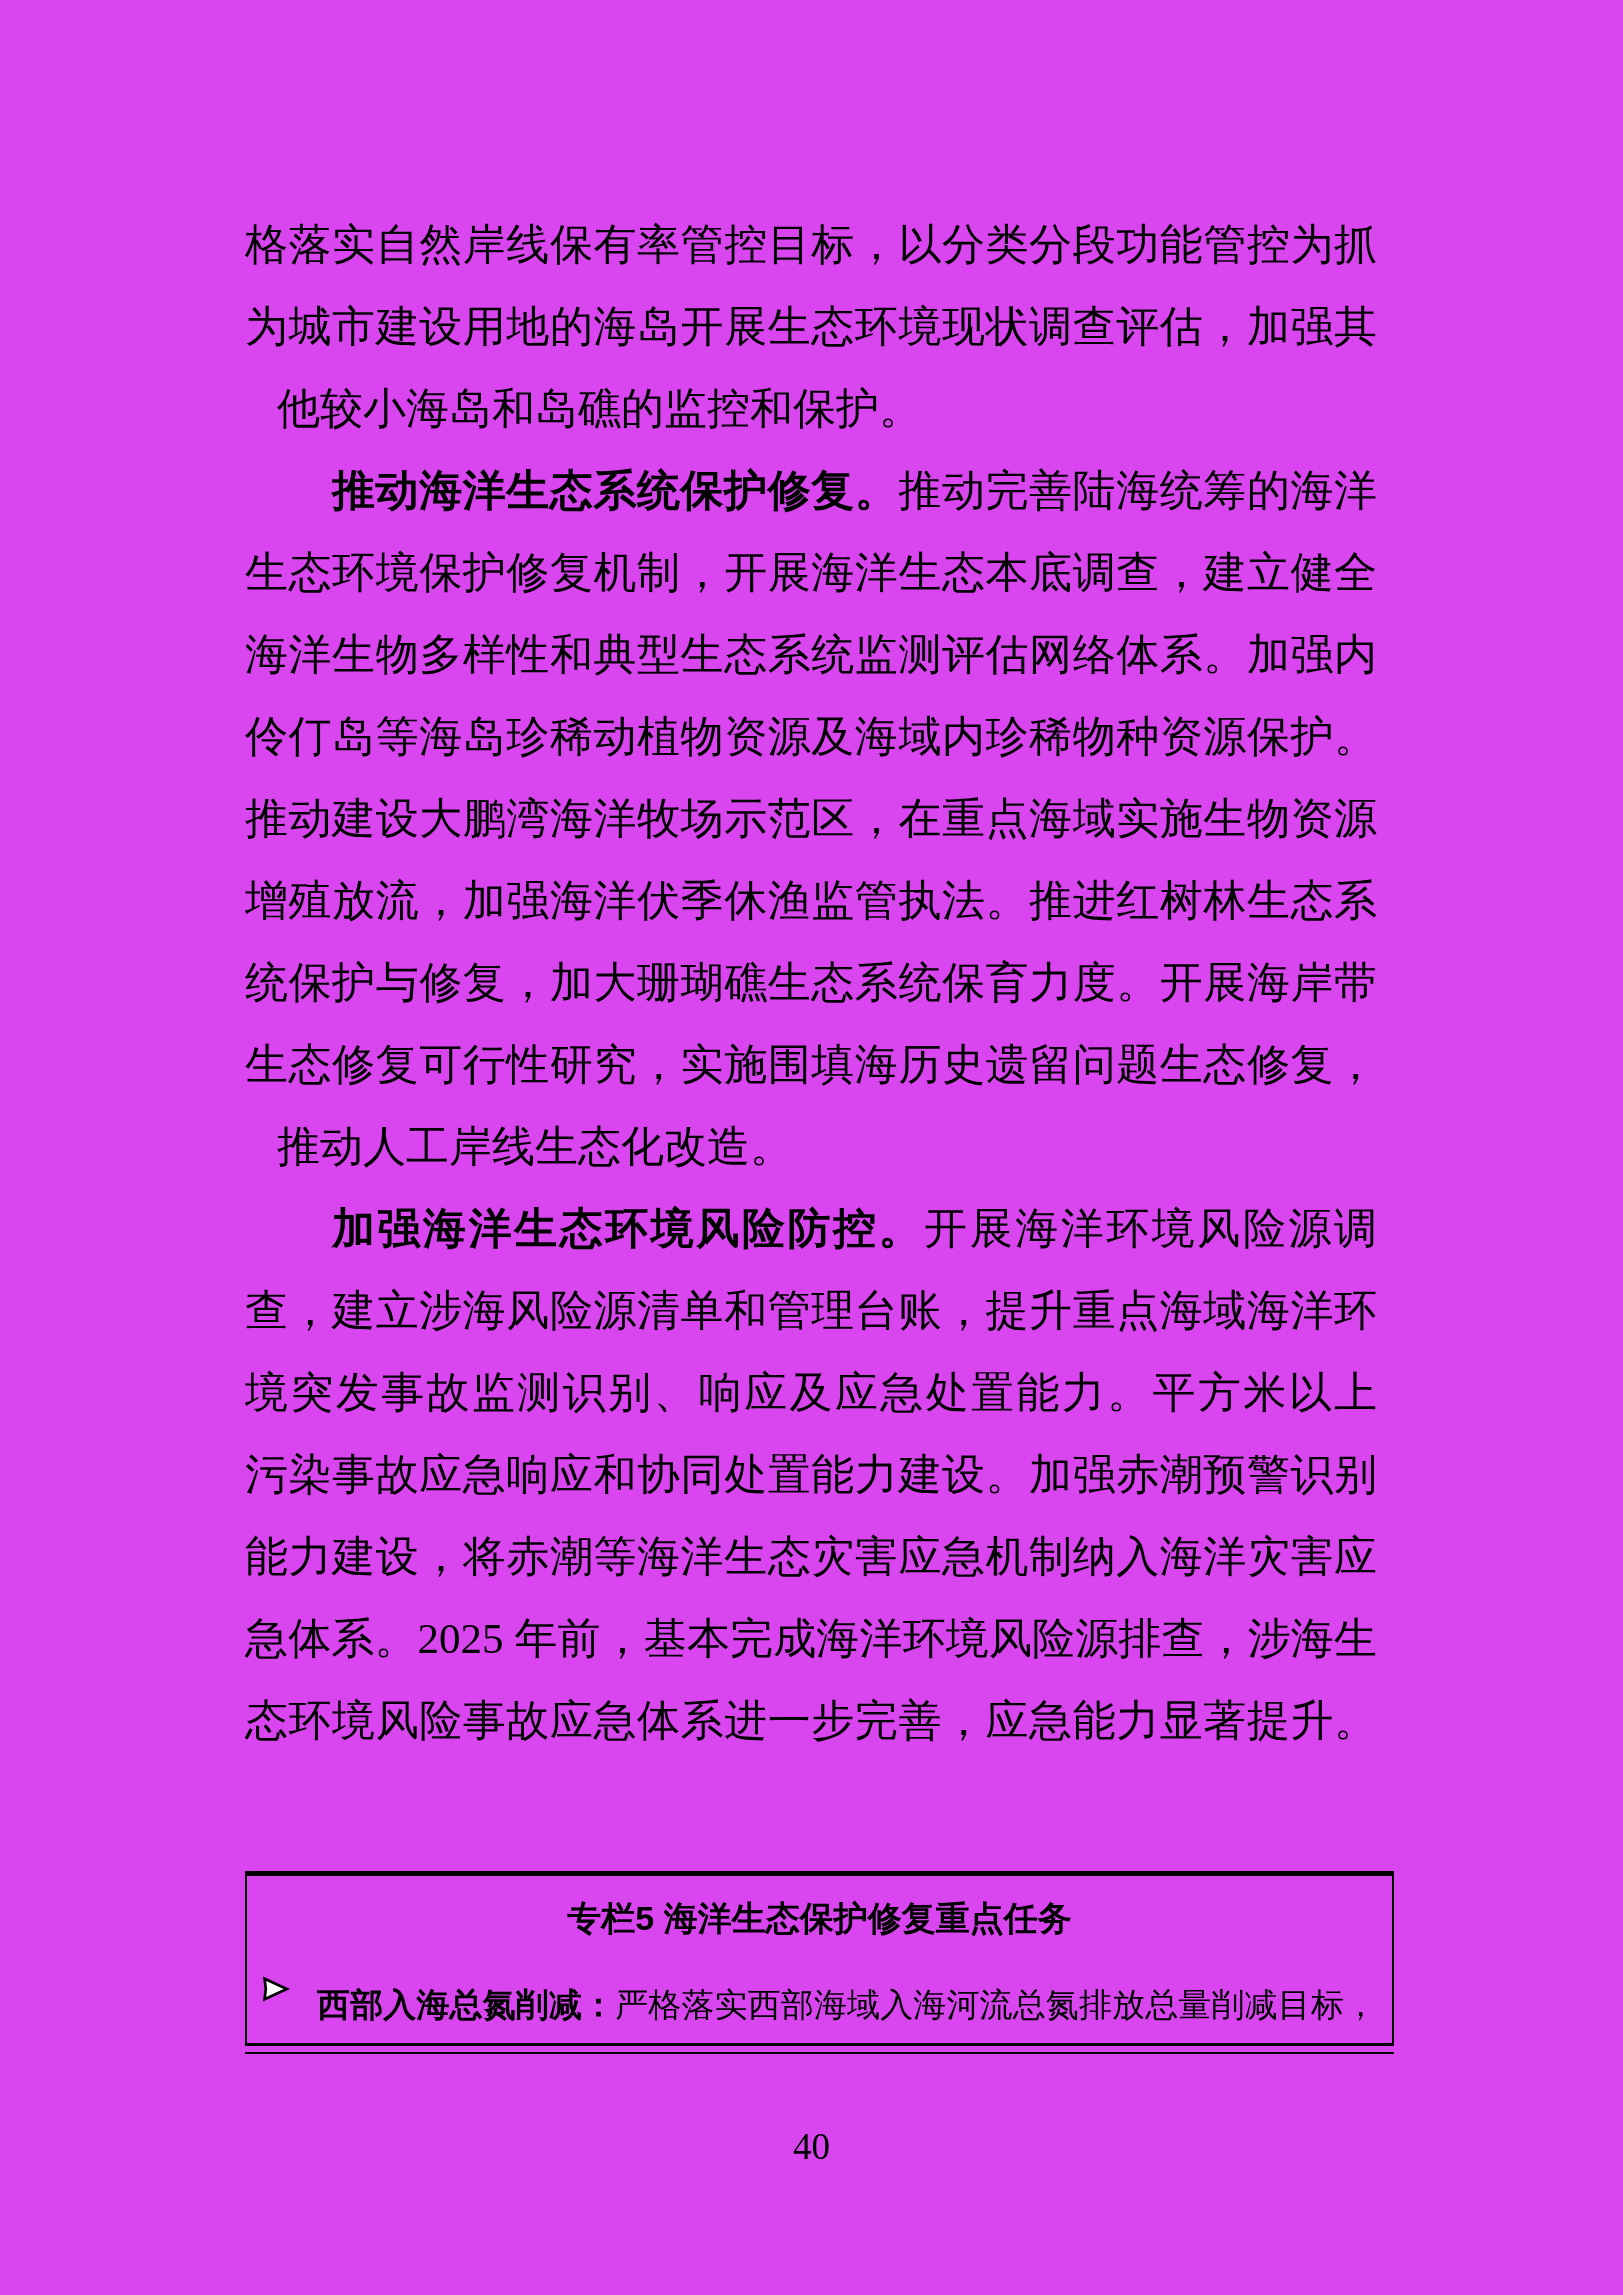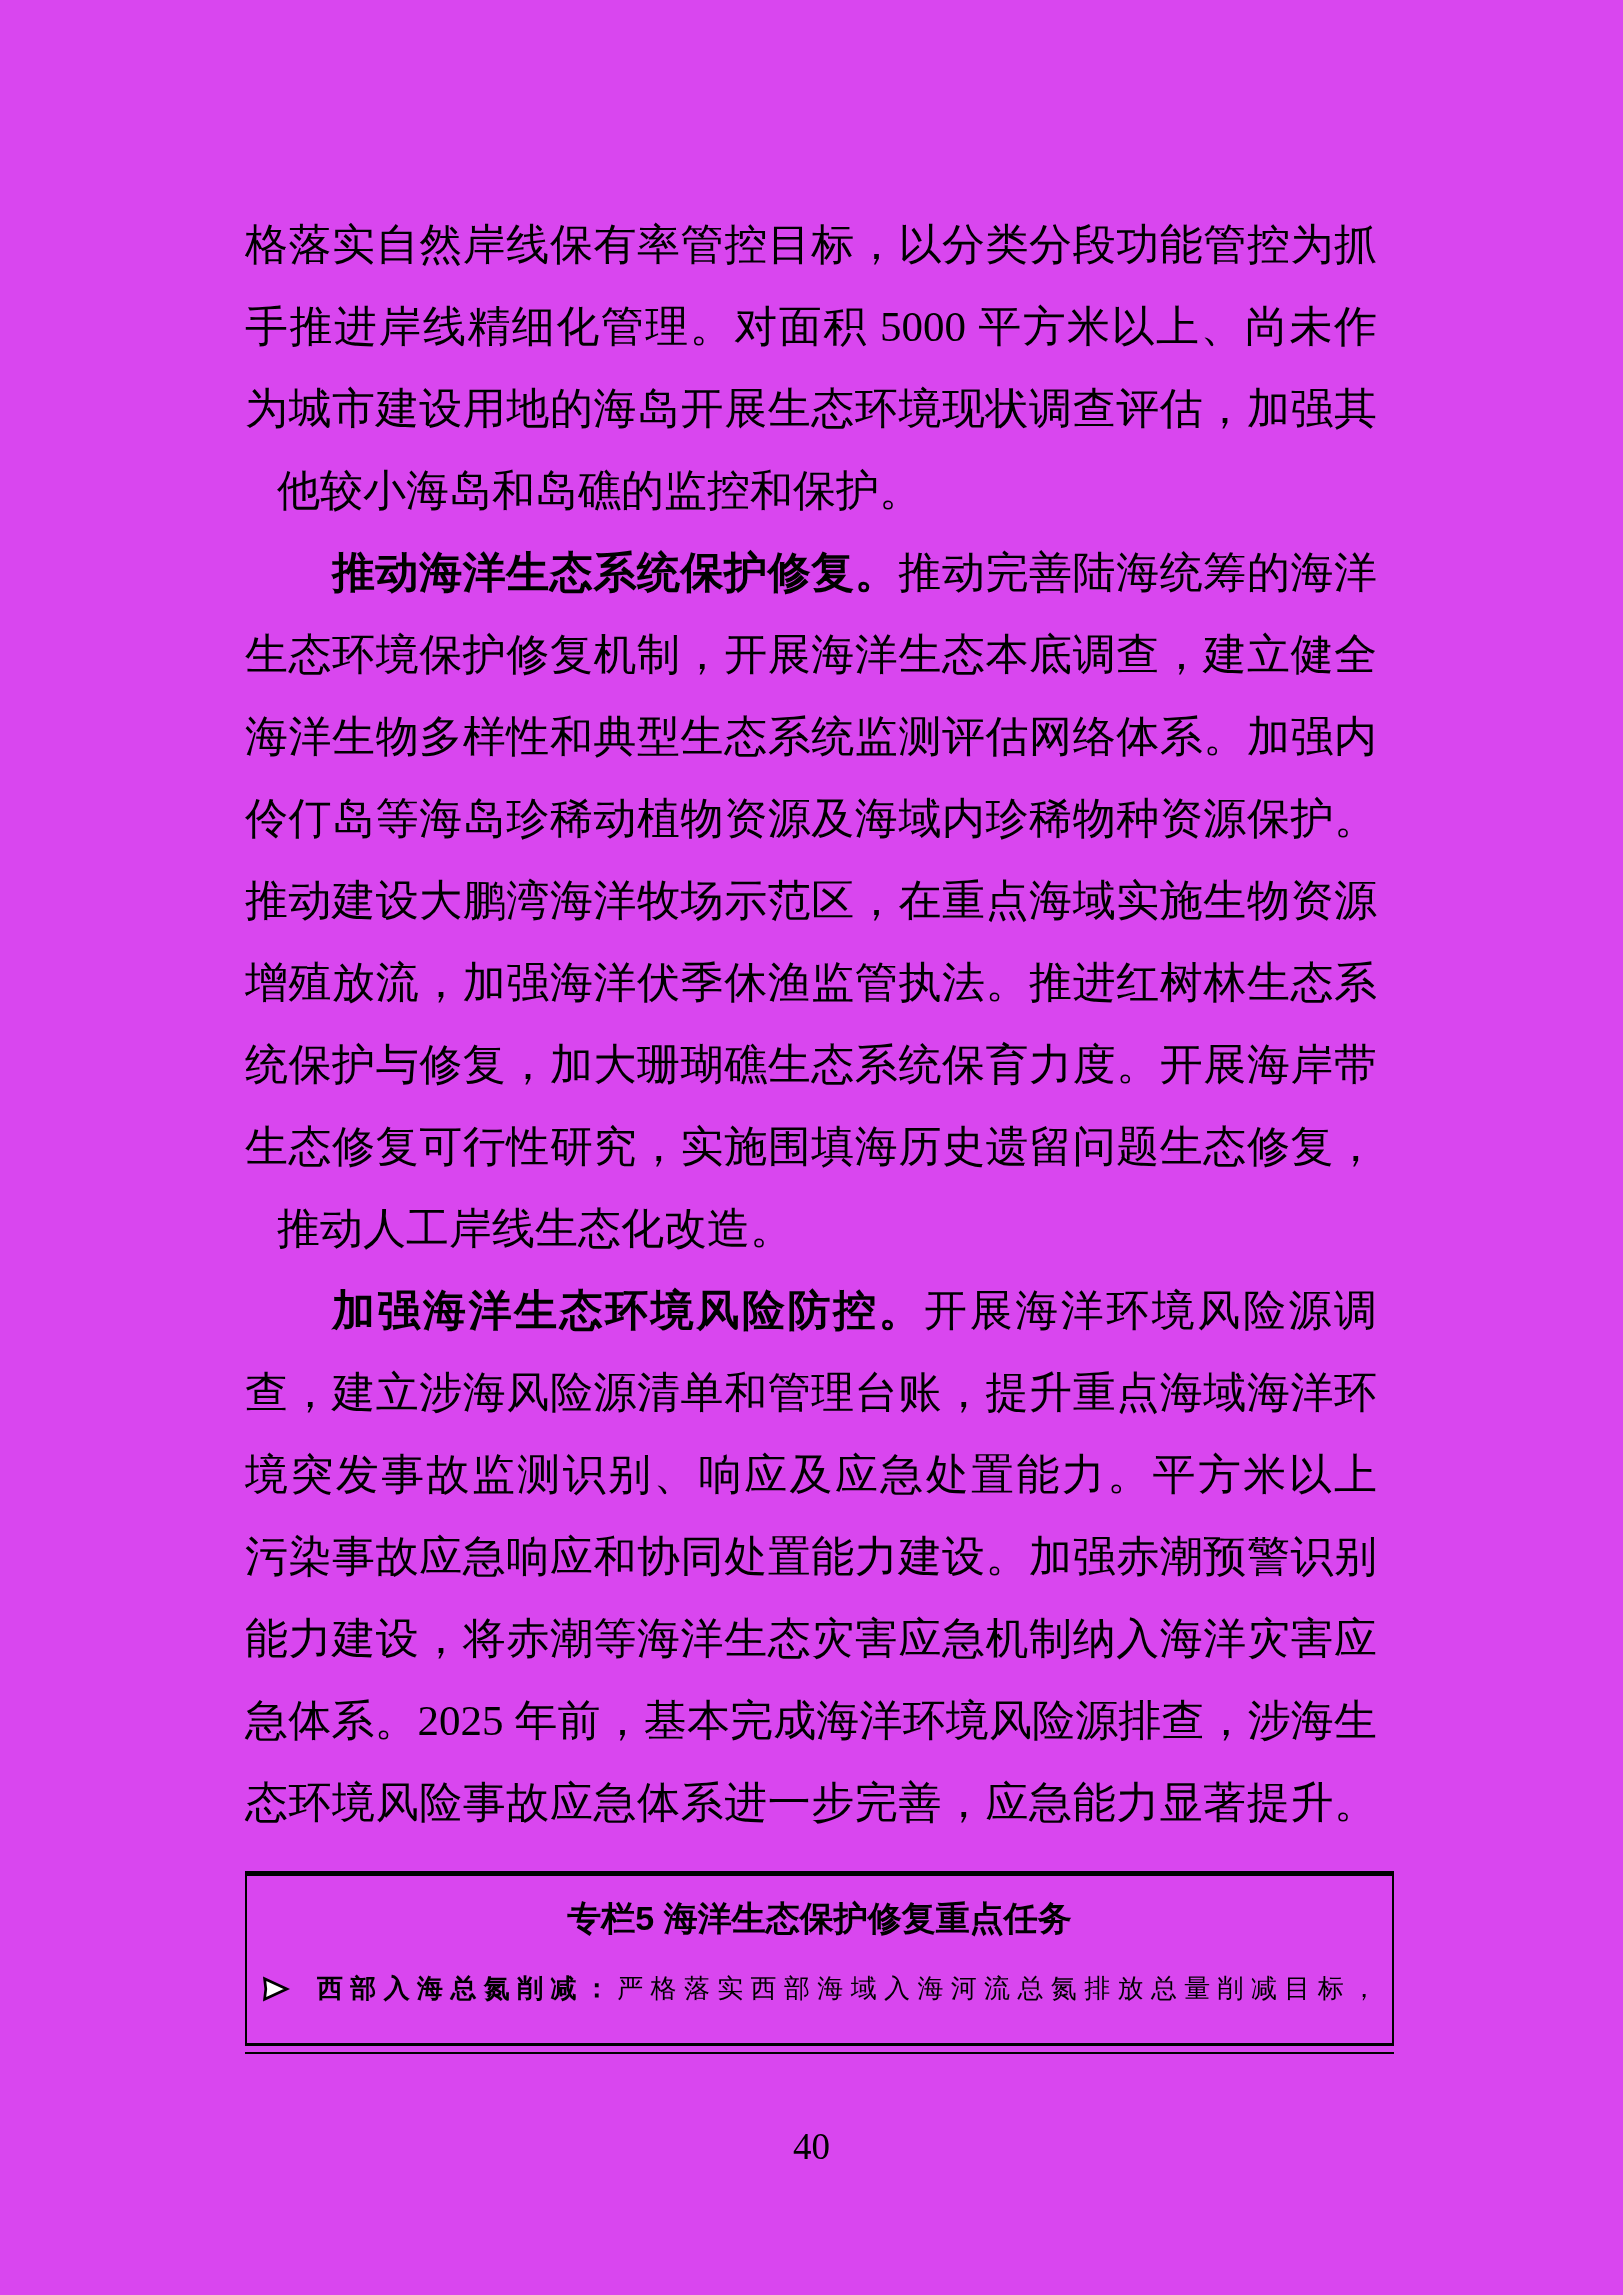--- a/index.html
+++ b/index.html
@@ -59,24 +59,25 @@
   }
   .bullet-marker{
     flex:0 0 70px;
     box-sizing:border-box;
     padding-left:14.4px;
     padding-top:5.2px;
   }
   .bullet-marker svg{display:block;}
   .bullet-body{
     flex:0 0 1060px;
-    font-size:26px;
+    font-size:33px;
     line-height:39px;
     text-align:justify;
     text-align-last:justify;
+    margin-top:16px;
   }
   .bullet-line{display:block;}
   .bullet-body b{
     font-family:"Liberation Sans","DejaVu Sans",sans-serif;
     font-weight:bold;
   }
   
   .box-continuation-rule{
     position:absolute;
     left:245px;top:2052px;
@@ -93,21 +94,20 @@
     margin-top:16px;
   }
 </style>
 </head>
 <body>
 
 <div class="page">
 
   <div class="body-text">
     <div class="line"><span>格落实自然岸线保有率管控目标，以分类分段功能管控为抓</span></div>
-    <div class="line"><span>手推进岸线精细化管理。对面积 5000 平方米以上、尚未作</span></div>
     <div class="line"><span>为城市建设用地的海岛开展生态环境现状调查评估，加强其</span></div>
     <div class="line para-end"><span>他较小海岛和岛礁的监控和保护。</span></div>
     <div class="line indent"><b>推动海洋生态系统保护修复。</b><span>推动完善陆海统筹的海洋</span></div>
     <div class="line"><span>生态环境保护修复机制，开展海洋生态本底调查，建立健全</span></div>
     <div class="line"><span>海洋生物多样性和典型生态系统监测评估网络体系。加强内</span></div>
     <div class="line"><span>伶仃岛等海岛珍稀动植物资源及海域内珍稀物种资源保护。</span></div>
     <div class="line"><span>推动建设大鹏湾海洋牧场示范区，在重点海域实施生物资源</span></div>
     <div class="line"><span>增殖放流，加强海洋伏季休渔监管执法。推进红树林生态系</span></div>
     <div class="line"><span>统保护与修复，加大珊瑚礁生态系统保育力度。开展海岸带</span></div>
     <div class="line"><span>生态修复可行性研究，实施围填海历史遗留问题生态修复，</span></div>

